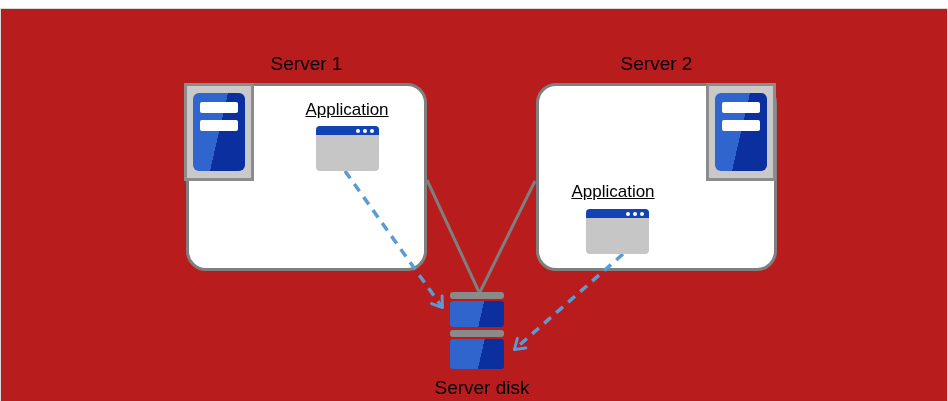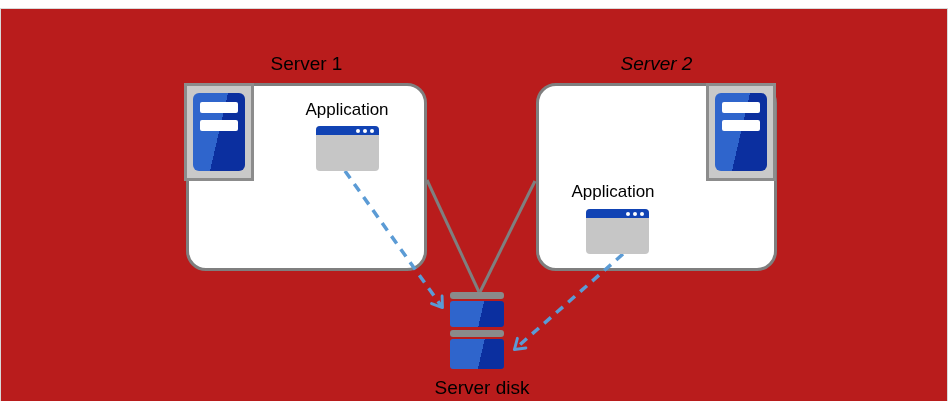--- a/index.html
+++ b/index.html
@@ -13,22 +13,22 @@
     position:absolute;width:235px;height:182px;top:74px;
     border:3px solid var(--box-border,#7f7f7f);border-radius:20px;
     background:#fff;z-index:0;
   }
   #server1-box{left:185px;}
   #server2-box{left:535px;}
   
   .node-label{position:absolute;color:#000;text-align:center;z-index:3;}
   .server-label{font-size:19px;width:241px;top:44px;}
   #server1-label{left:185px;}
-  #server2-label{left:535px;font-style:italic;}
-  .app-label{font-size:17px;width:140px;}
+  #server2-label{left:535px;}
+  .app-label{font-size:17px;width:140px;text-decoration:underline;}
   #app1-label{left:276px;top:91px;}
   #app2-label{left:542px;top:173px;}
   #disk-label{left:406px;top:368px;width:150px;font-size:19px;}
   
   .server-icon{
     position:absolute;width:64px;height:92px;top:74px;
     background:var(--icon-frame-fill,#c9c9c9);
     border:3px solid var(--icon-frame-border,#8c8c8c);z-index:2;
   }
   #server1-icon{left:183px;}

